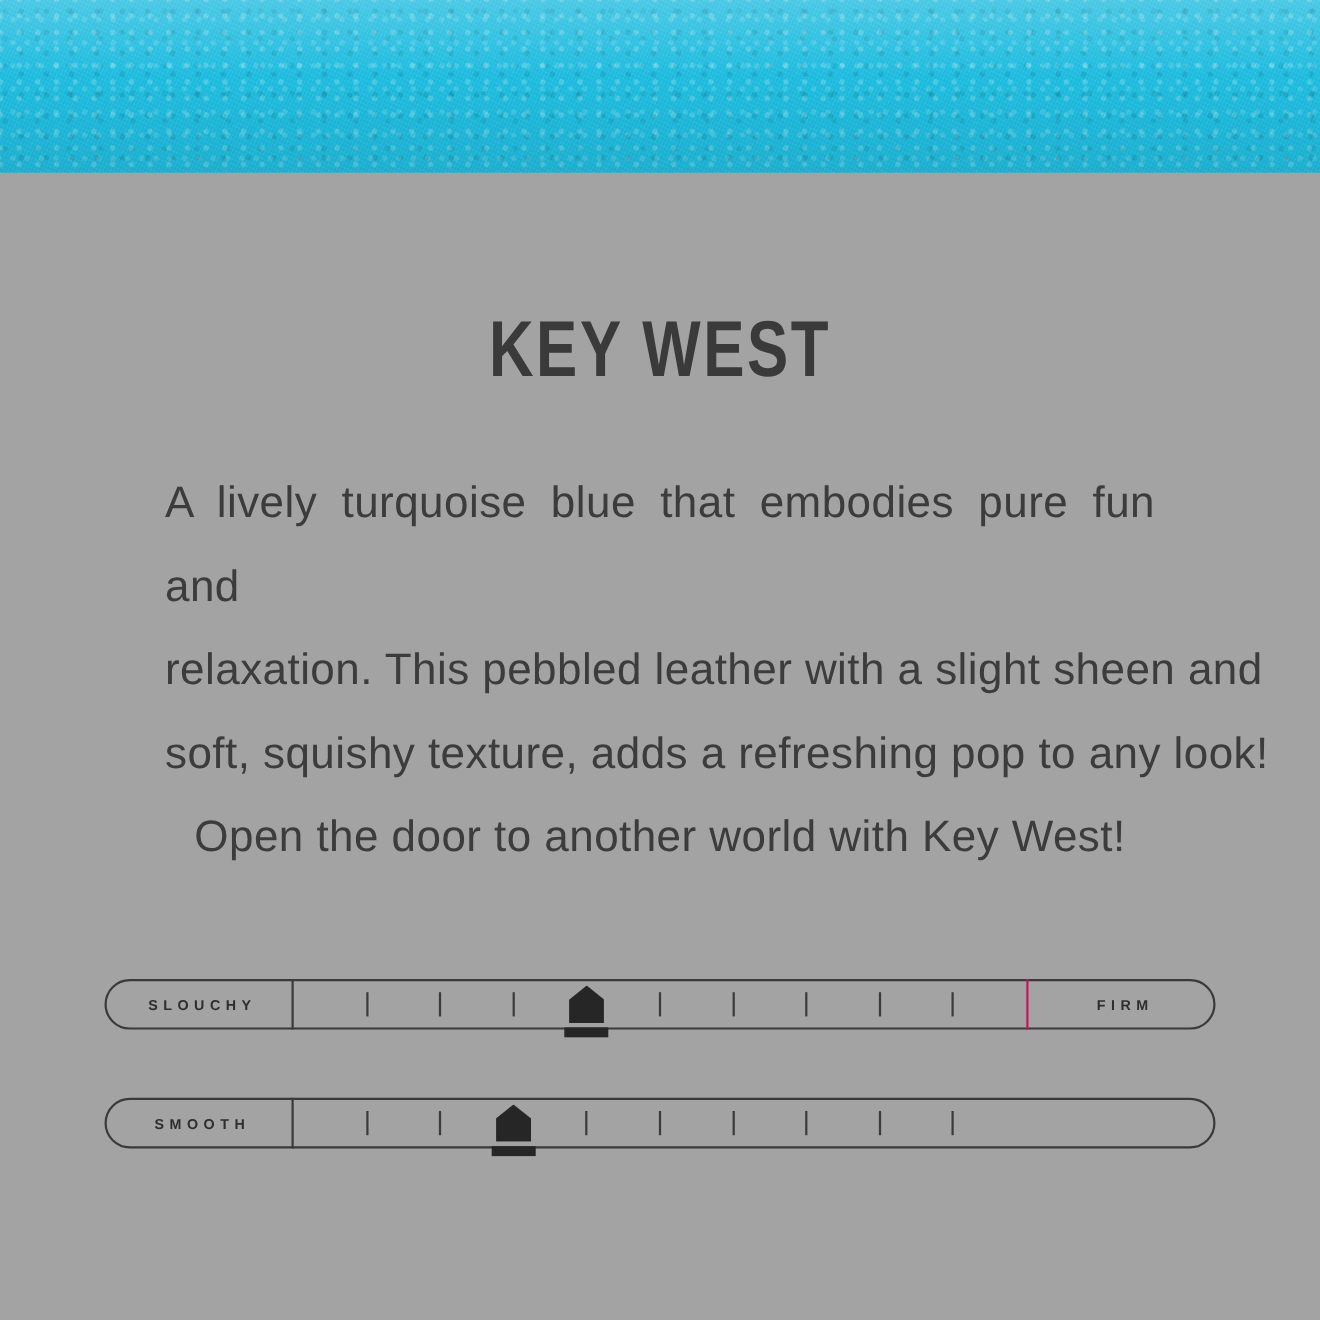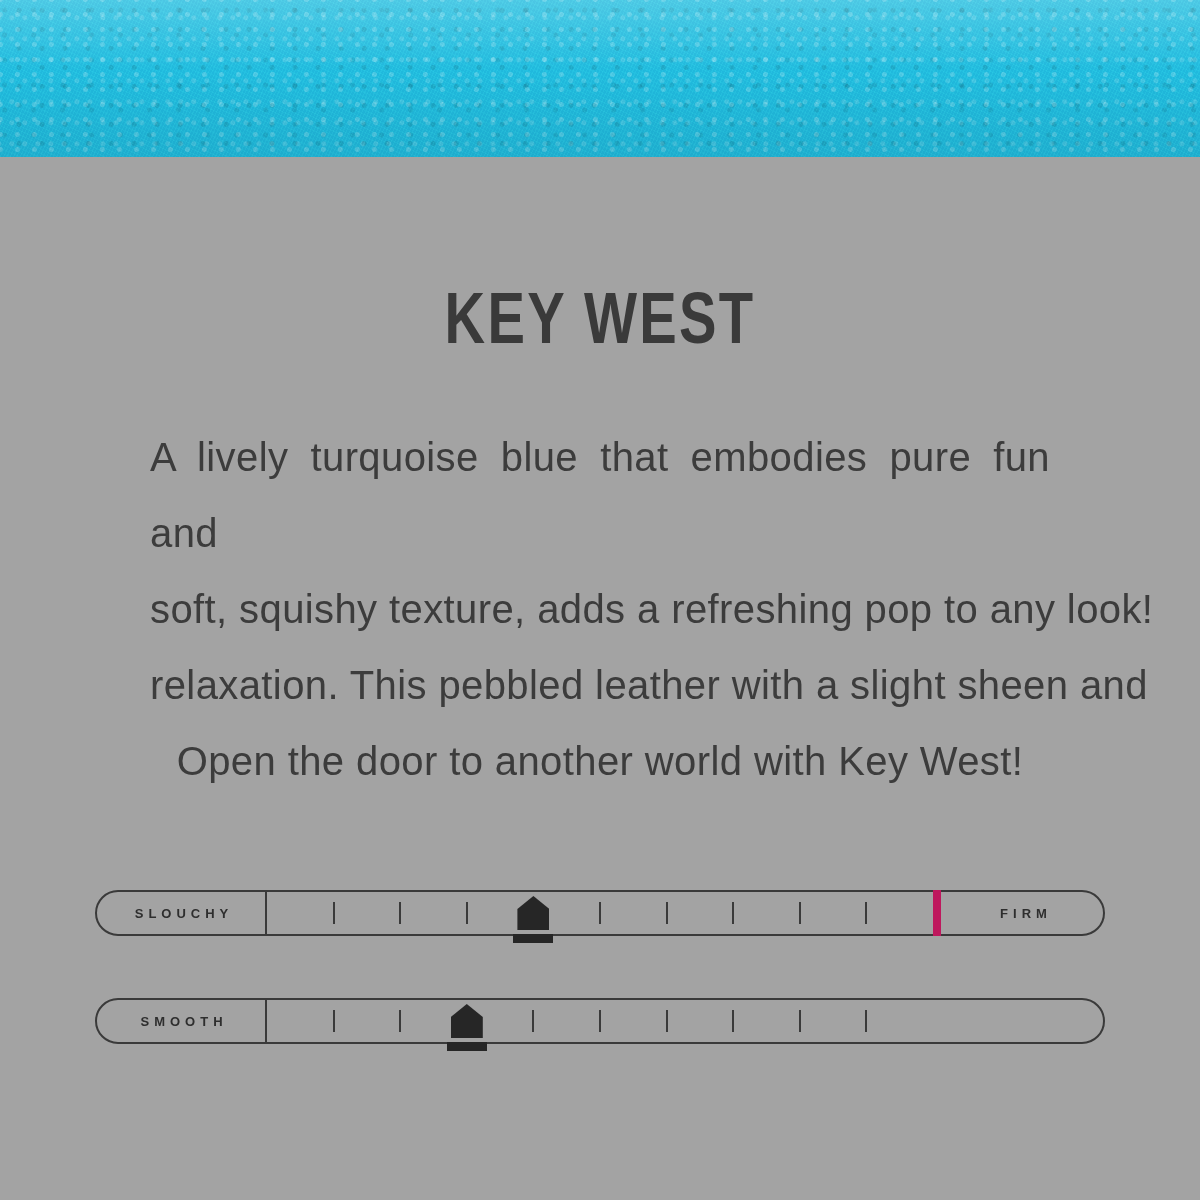--- a/index.html
+++ b/index.html
@@ -124,21 +124,21 @@
   }
   .scale-label.left {
     left: 0;
     width: 172px;
     border-right: 2px solid #3a3a3a;
     padding-left: 8px;
   }
   .scale-label.right {
     right: 0;
     width: 172px;
-    border-left: 8px solid #be185d;
+    border-left: 2px solid #be185d;
     padding-left: 6px;
   }
   .ticks {
     position: absolute;
     left: 172px;
     right: 172px;
     top: 0;
     height: 100%;
   }
   .tick {
@@ -182,22 +182,22 @@
   <div class="swatch">
     <div class="grain"></div>
     <div class="grain2"></div>
     <div class="sheen"></div>
   </div>
 
   <div class="title">KEY WEST</div>
 
   <div class="desc">
     <span class="line justified">A lively turquoise blue that embodies pure fun and</span>
+    <span class="line">relaxation. This pebbled leather with a slight sheen and</span>
     <span class="line">soft, squishy texture, adds a refreshing pop to any look!</span>
-    <span class="line">relaxation. This pebbled leather with a slight sheen and</span>
     <span class="line">Open the door to another world with Key West!</span>
   </div>
 
   <div class="scales">
 
     <div class="scale-row">
       <div class="scale-frame"></div>
       <div class="scale-label left">SLOUCHY</div>
       <div class="scale-label right">FIRM</div>
       <div class="ticks" id="ticks-0">

